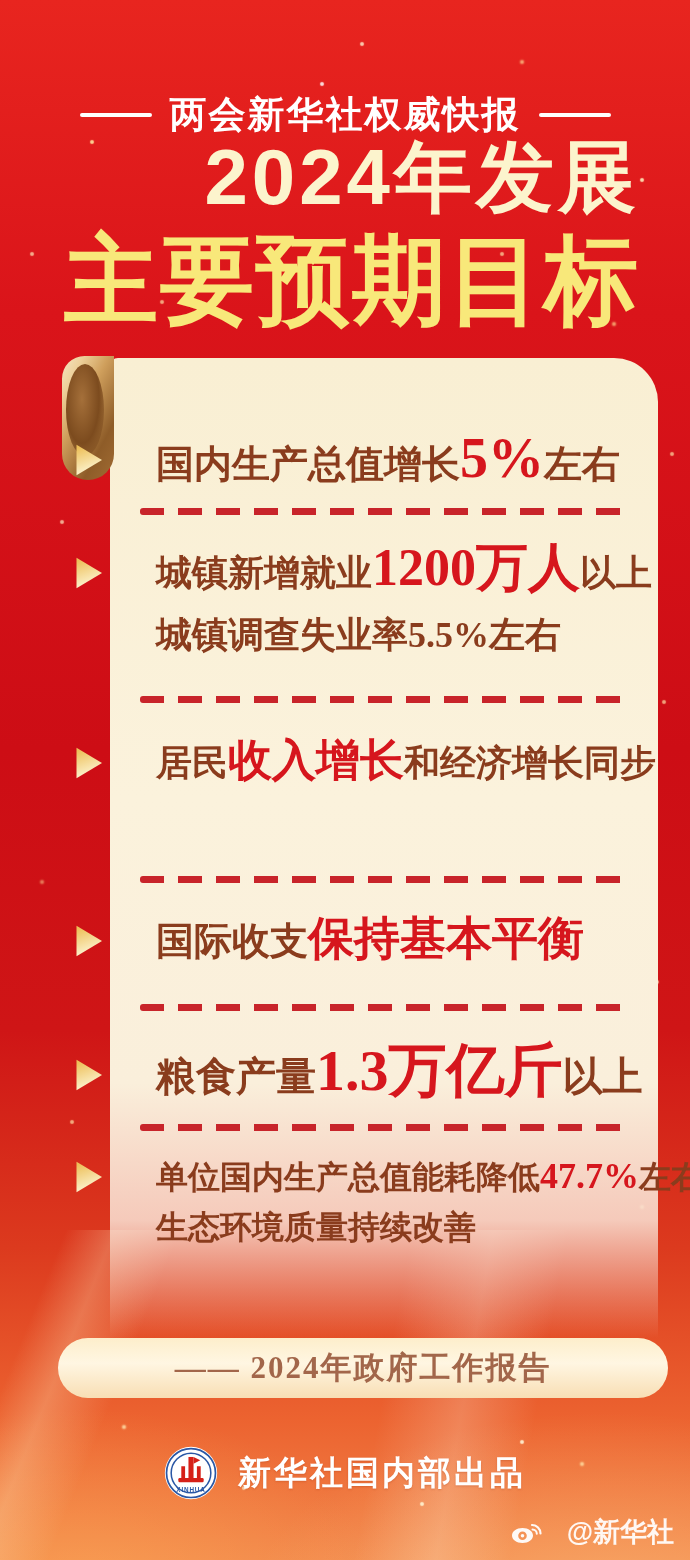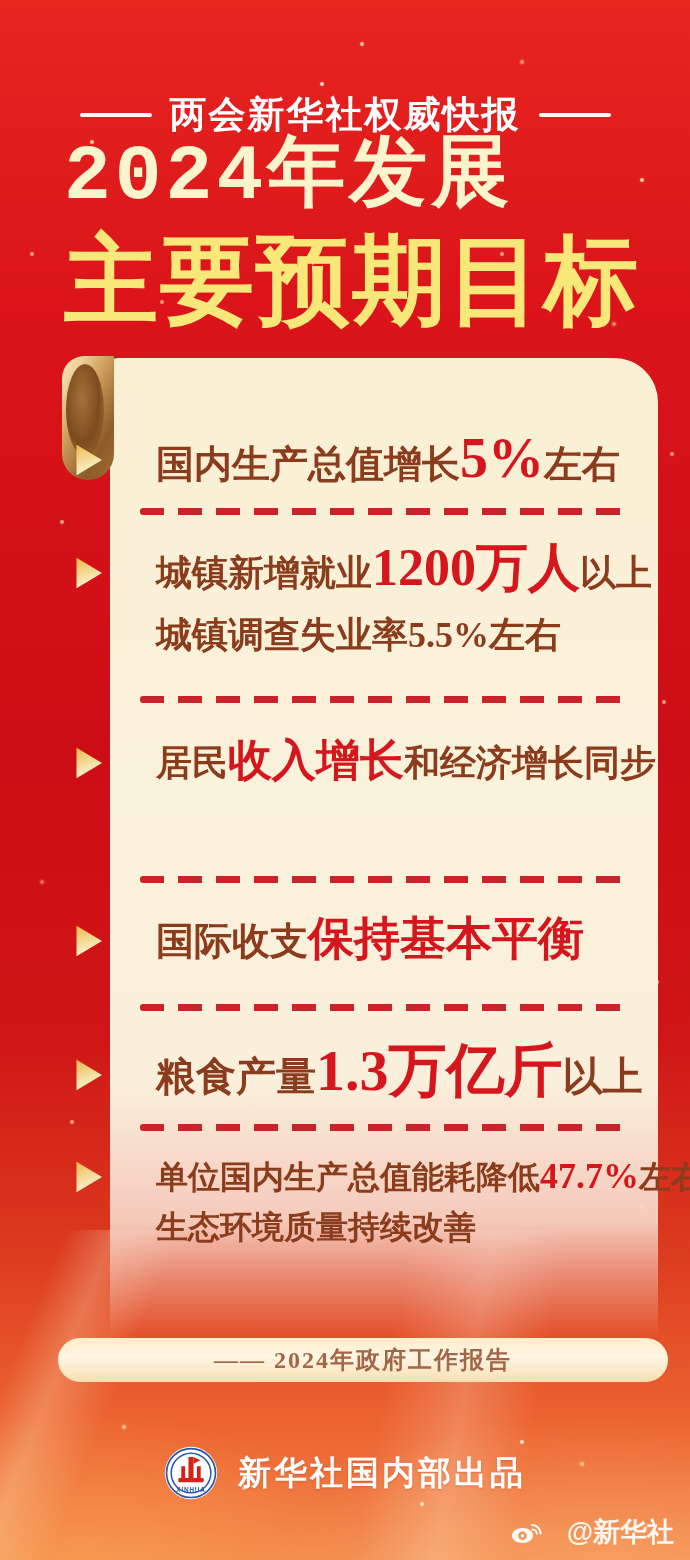--- a/index.html
+++ b/index.html
@@ -37,21 +37,21 @@
 
   
   .kicker-row{position:absolute;top:42px;left:0;right:0;display:flex;align-items:center;justify-content:center;gap:18px;margin-top:48px;}
   .kicker-dash{width:72px;height:4px;background:#ffffff;border-radius:2px;}
   .kicker{color:#ffffff;font-size:37px;font-weight:700;letter-spacing:2px;
     font-family:"Liberation Sans","DejaVu Sans",sans-serif;}
 
   
   .title{position:absolute;top:138px;left:64px;line-height:1;}
   .title-1{font-size:78px;color:#fcf4cd;font-weight:700;letter-spacing:4px;
-    font-family:Liberation Mono, monospace;}
+    font-family:Liberation Sans, sans-serif;text-align:right;}
   .title-2{margin-top:16px;font-size:94px;color:#f8e87a;font-weight:900;letter-spacing:2px;
     font-family:"Liberation Sans","DejaVu Sans",sans-serif;transform:scaleY(1.04);transform-origin:top left;}
 
   
   .paper{position:absolute;left:110px;top:358px;width:548px;height:980px;
     border-radius:8px 44px 0 0;
     background:linear-gradient(180deg,#f9efd3 0%,#fbf2dc 45%,#faefdb 74%,rgba(250,228,214,.85) 88%,rgba(248,214,200,0) 100%);}
   
   .curl{position:absolute;left:62px;top:356px;width:52px;height:124px;
     border-radius:26px 0 30px 30px;
@@ -76,24 +76,24 @@
   .i3{top:378px} .i3 .line{line-height:54px;font-size:36px} .i3 .s-em{font-size:44px}  .i3 .bullet{top:11px}
   .i4{top:552px} .i4 .line{line-height:62px;font-size:38px} .i4 .s-em{font-size:46px}  .i4 .bullet{top:15px}
   .i5{top:684px} .i5 .line{line-height:66px;font-size:40px} .i5 .s-big{font-size:58px} .i5 .bullet{top:17px}
   .i6{top:794px} .i6 .line{line-height:50px;font-size:32px} .i6 .s-red{font-size:36px} .i6 .bullet{top:9px}
 
   .sep{position:absolute;left:64px;width:492px;height:7px;border-radius:3px;
     background:repeating-linear-gradient(90deg,#c8242a 0 24px,transparent 24px 38px);}
   .sp1{top:150px}.sp2{top:338px}.sp3{top:518px}.sp4{top:646px}.sp5{top:766px}
 
   
-  .source{position:absolute;left:58px;top:1338px;width:610px;height:44px;border-radius:30px;
+  .source{position:absolute;left:58px;top:1338px;width:610px;height:60px;border-radius:30px;
     background:linear-gradient(180deg,#fdeecb 0%,#fff6e2 42%,#f8deb4 100%);
     display:flex;align-items:center;justify-content:center;
-    color:#a2664a;font-size:24px;font-weight:700;letter-spacing:2px;}
+    color:#a2664a;font-size:31px;font-weight:700;letter-spacing:2px;}
 
   
   .footer{position:absolute;top:1446px;left:0;right:0;display:flex;align-items:center;justify-content:center;gap:20px;}
   .logo{width:54px;height:54px;flex:0 0 auto;}
   .publisher{color:#ffffff;font-size:33px;font-weight:700;letter-spacing:3px;
     font-family:"Liberation Sans","DejaVu Sans",sans-serif;text-shadow:0 1px 2px rgba(150,40,0,.25);}
 
   
   .watermark{position:absolute;right:16px;bottom:10px;display:flex;align-items:center;gap:24px;
     color:rgba(255,255,255,.93);font-size:27px;font-weight:700;

